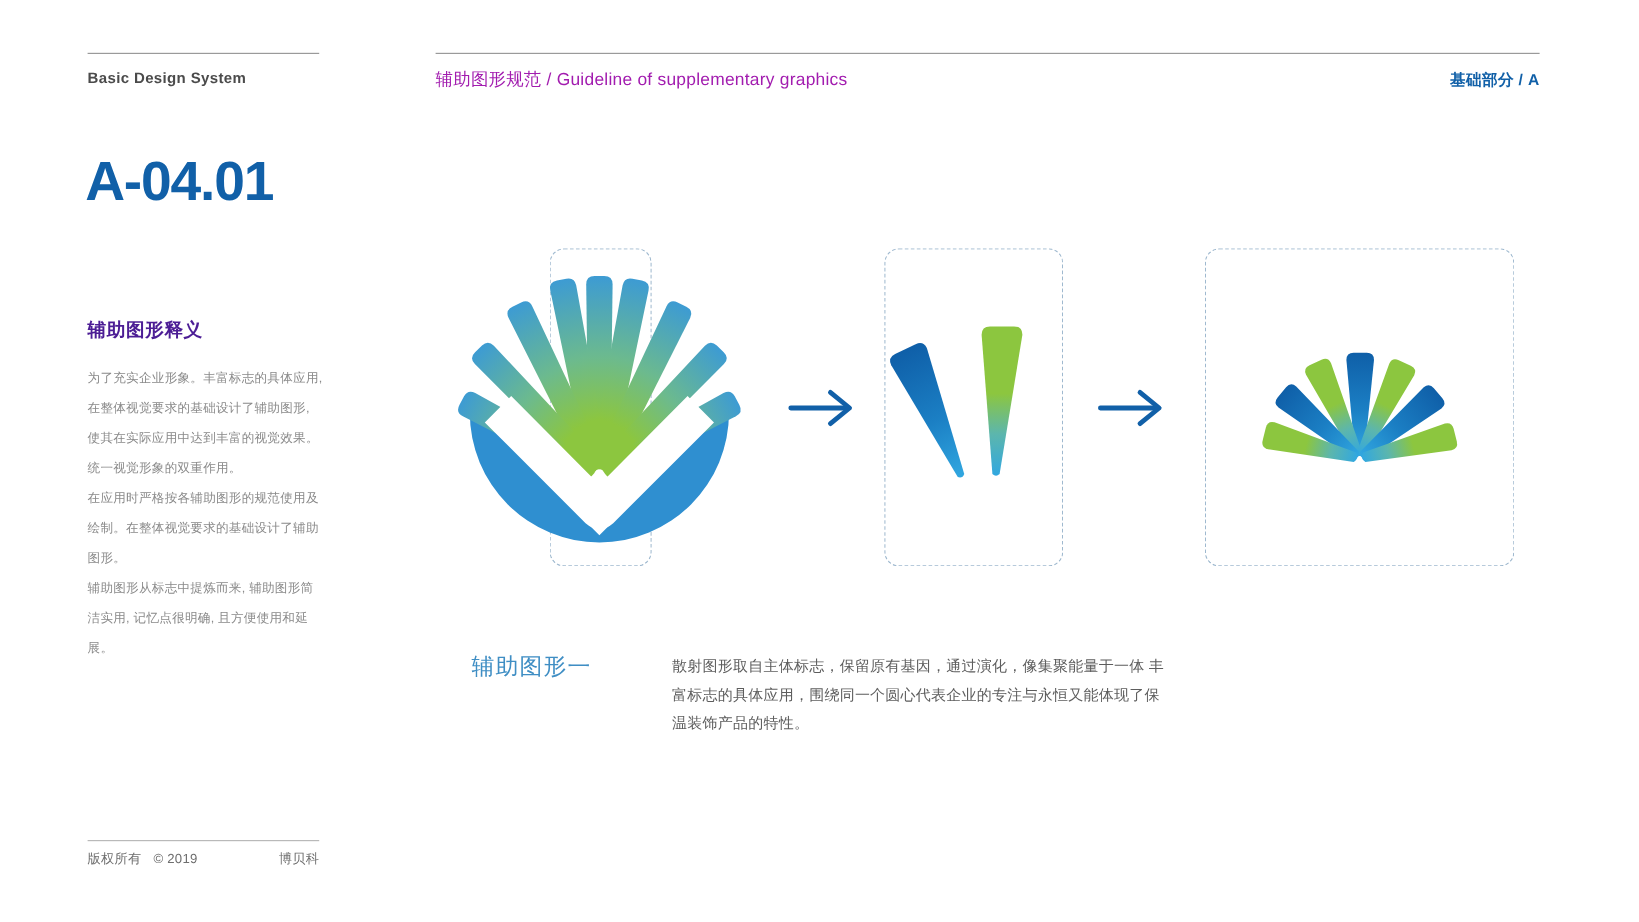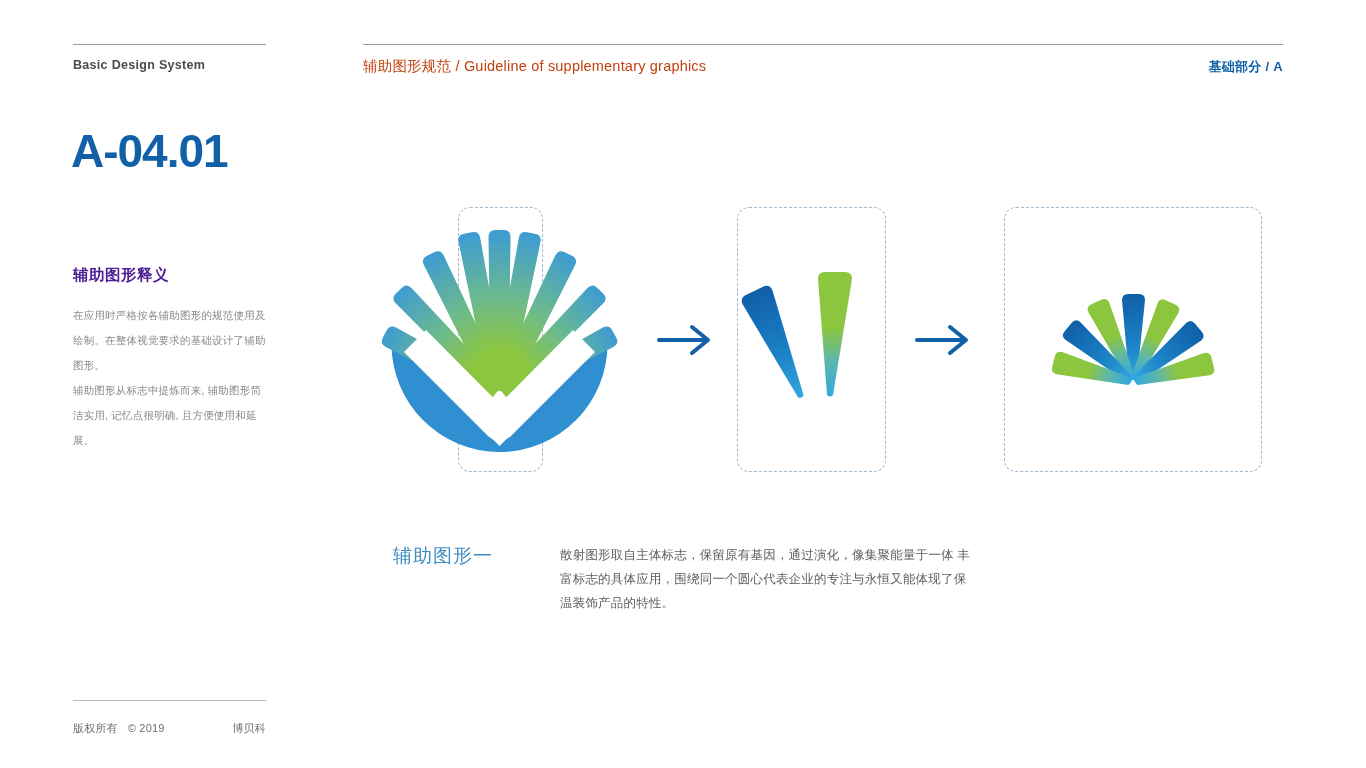--- a/index.html
+++ b/index.html
@@ -67,21 +67,21 @@
   #sidebar-body p { margin: 0; }
 
   #footer {
     position: absolute;
     left: 73px;
     top: 700px;
     width: 193px;
   }
   #footer .rule { background: #b9b9b9; }
   #footer-row {
-    margin-top: 20px;
+    margin-top: 7px;
     display: flex;
     align-items: baseline;
     font-size: 11px;
     color: #6e6e6e;
     letter-spacing: .2px;
   }
   #footer-copy { margin-left: 10px; }
   #footer-brand { margin-left: auto; }
 
   
@@ -93,21 +93,21 @@
   }
   #header .rule { width: 920px; background: #9a9a9a; }
   #header-row {
     margin-top: 12px;
     display: flex;
     align-items: baseline;
     justify-content: space-between;
   }
   #header-title {
     font-size: 14.5px;
-    color: #c2410c;
+    color: #a21caf;
     letter-spacing: .2px;
   }
   #header-section {
     font-size: 13px;
     font-weight: 700;
     color: #1160a8;
     letter-spacing: .3px;
   }
 
   
@@ -150,20 +150,21 @@
 <div id="left-col">
   <div class="rule"></div>
   <div id="basic-design-system">Basic Design System</div>
 </div>
 
 <div id="page-code">A-04.01</div>
 
 <div id="sidebar-heading">辅助图形释义</div>
 
 <div id="sidebar-body">
+  <p>为了充实企业形象。丰富标志的具体应用, 在整体视觉要求的基础设计了辅助图形, 使其在实际应用中达到丰富的视觉效果。统一视觉形象的双重作用。</p>
   <p>在应用时严格按各辅助图形的规范使用及绘制。在整体视觉要求的基础设计了辅助图形。</p>
   <p>辅助图形从标志中提炼而来, 辅助图形简洁实用, 记忆点很明确, 且方便使用和延展。</p>
 </div>
 
 <div id="footer">
   <div class="rule"></div>
   <div id="footer-row">
     <span>版权所有</span>
     <span id="footer-copy">© 2019</span>
     <span id="footer-brand">博贝科</span>

